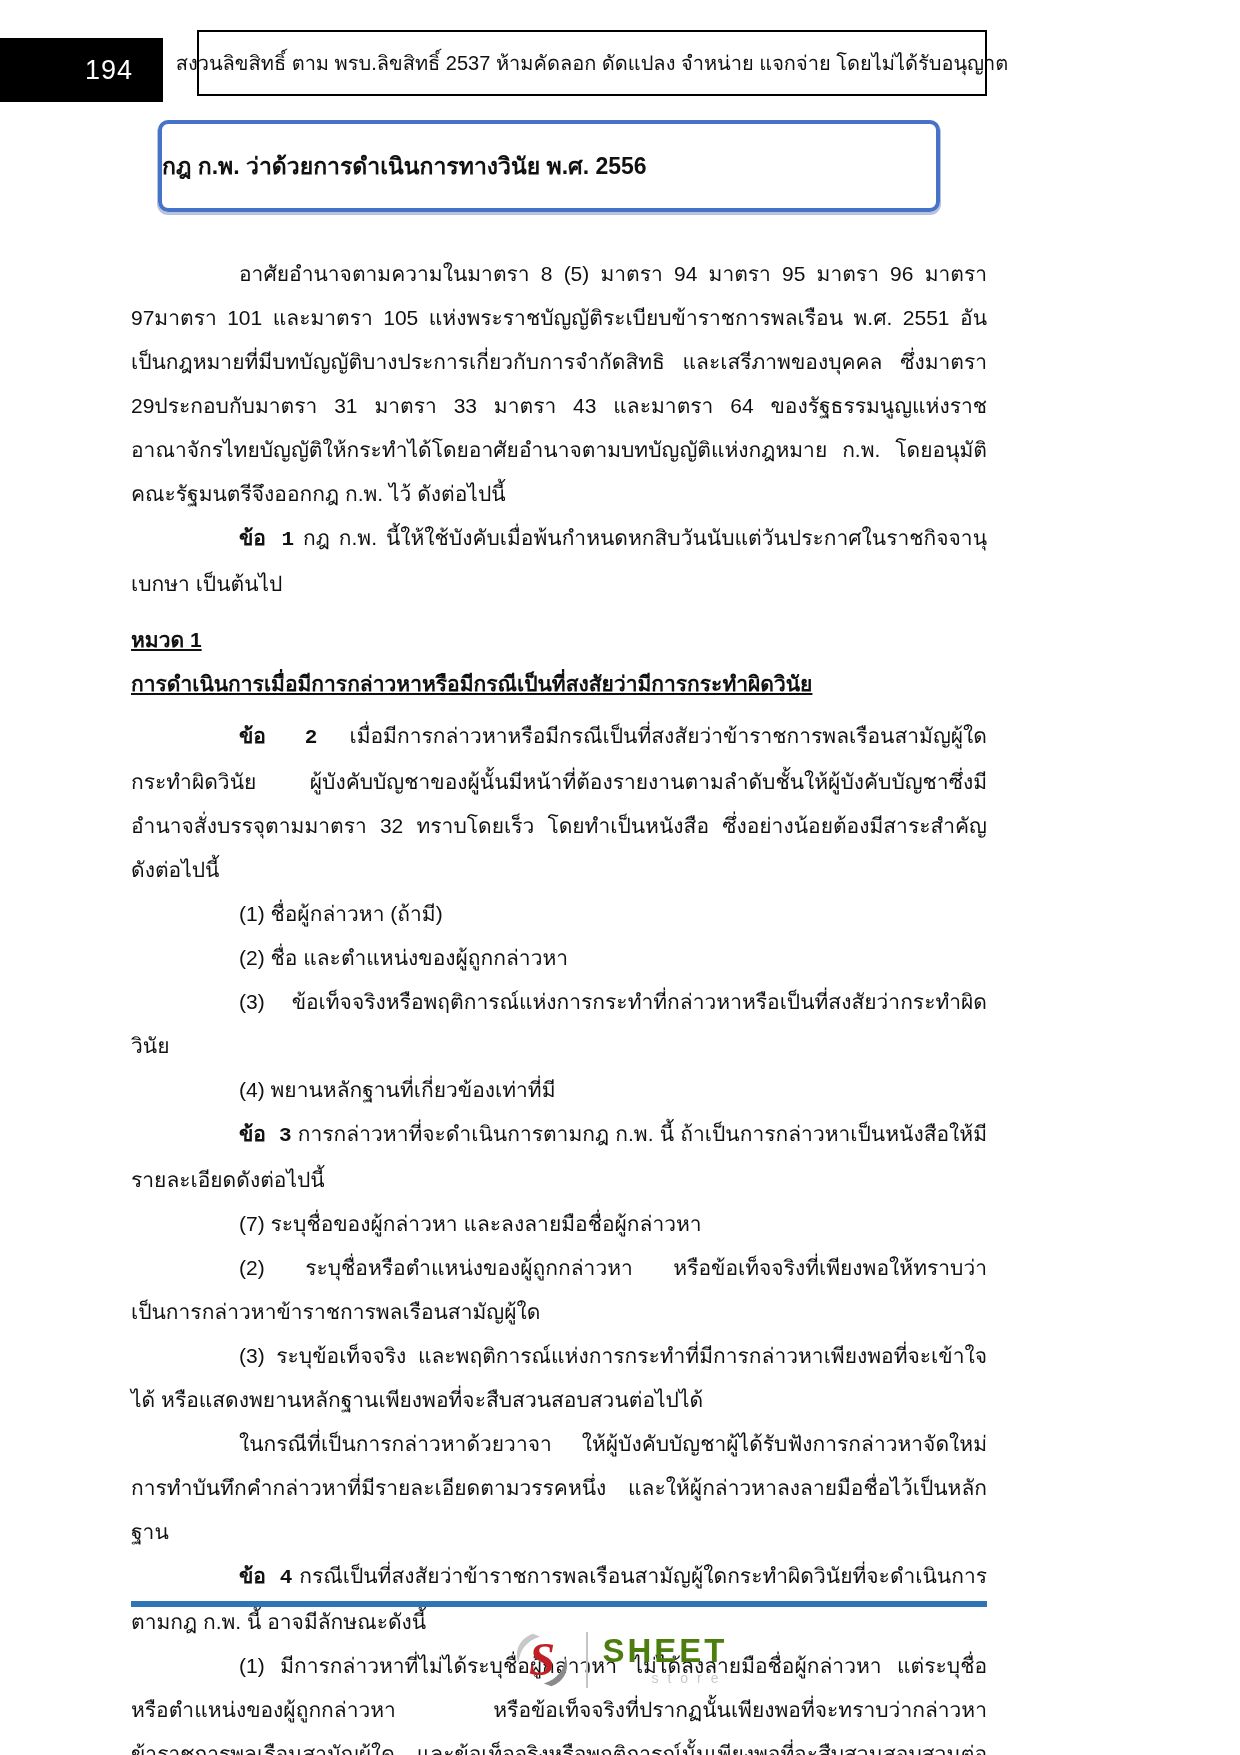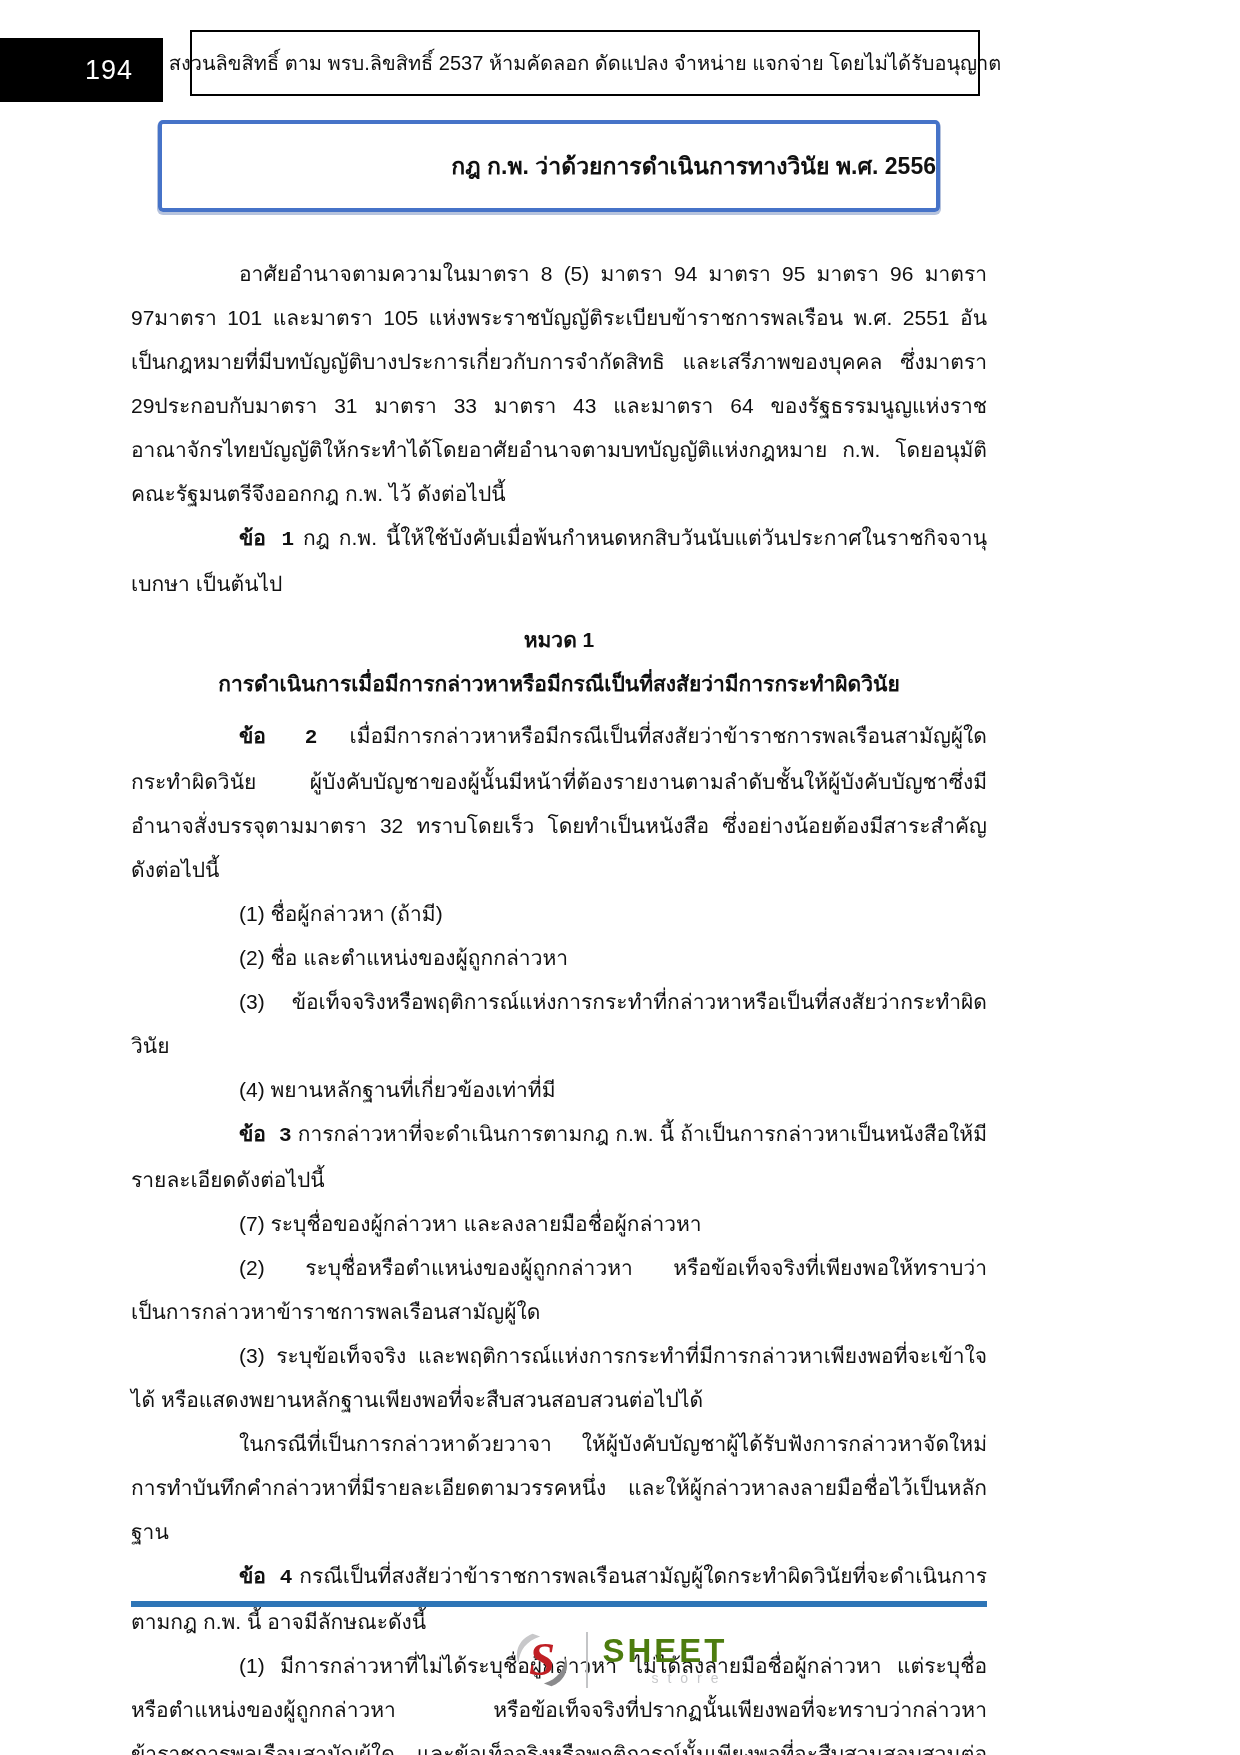--- a/index.html
+++ b/index.html
@@ -14,41 +14,41 @@
   
   .pagenum-box{
     position:absolute;left:0;top:38px;width:163px;height:64px;
     background:#000;color:#fff;
     display:flex;align-items:center;justify-content:center;
     padding-left:55px;box-sizing:border-box;
     font-size:27px;letter-spacing:1px;
   }
   
   .copyright-box{
-    position:absolute;left:190px;top:30px;width:790px;height:66px;
+    position:absolute;left:197px;top:30px;width:790px;height:66px;
     border:2px solid #000;box-sizing:border-box;
     display:flex;align-items:center;justify-content:center;
     font-size:20px;white-space:nowrap;
   }
   
   .title-box{
     position:absolute;left:158px;top:120px;width:782px;height:92px;
-    border:4px solid #4673C8;border-radius:5px;box-sizing:border-box;
+    border:4px solid #4673C8;border-radius:10px;box-sizing:border-box;
     box-shadow:0 2px 0 1px rgba(46,84,158,0.35);
-    display:flex;align-items:center;justify-content:flex-end;
+    display:flex;align-items:center;justify-content:flex-start;
     font-size:23px;font-weight:bold;
   }
   
   .bodytext{
     position:absolute;left:131px;top:252px;width:856px;
     font-size:21px;line-height:44px;
     text-align:justify;
   }
   .para{margin:0;text-indent:108px;}
-  .center{text-align:center;text-indent:0;}
+  .center{text-align:left;text-indent:0;text-decoration:underline;}
   .bold{font-weight:bold;}
   .chapter-no{margin-top:12px;}
   .chapter-title{margin-bottom:8px;}
   .clause-label{font-weight:bold;font-family:Liberation Mono, monospace;}
   
   .footer-rule{
     position:absolute;left:131px;top:1601px;width:856px;height:6px;
     background:#2E75B6;
   }
   .footer-logo{

